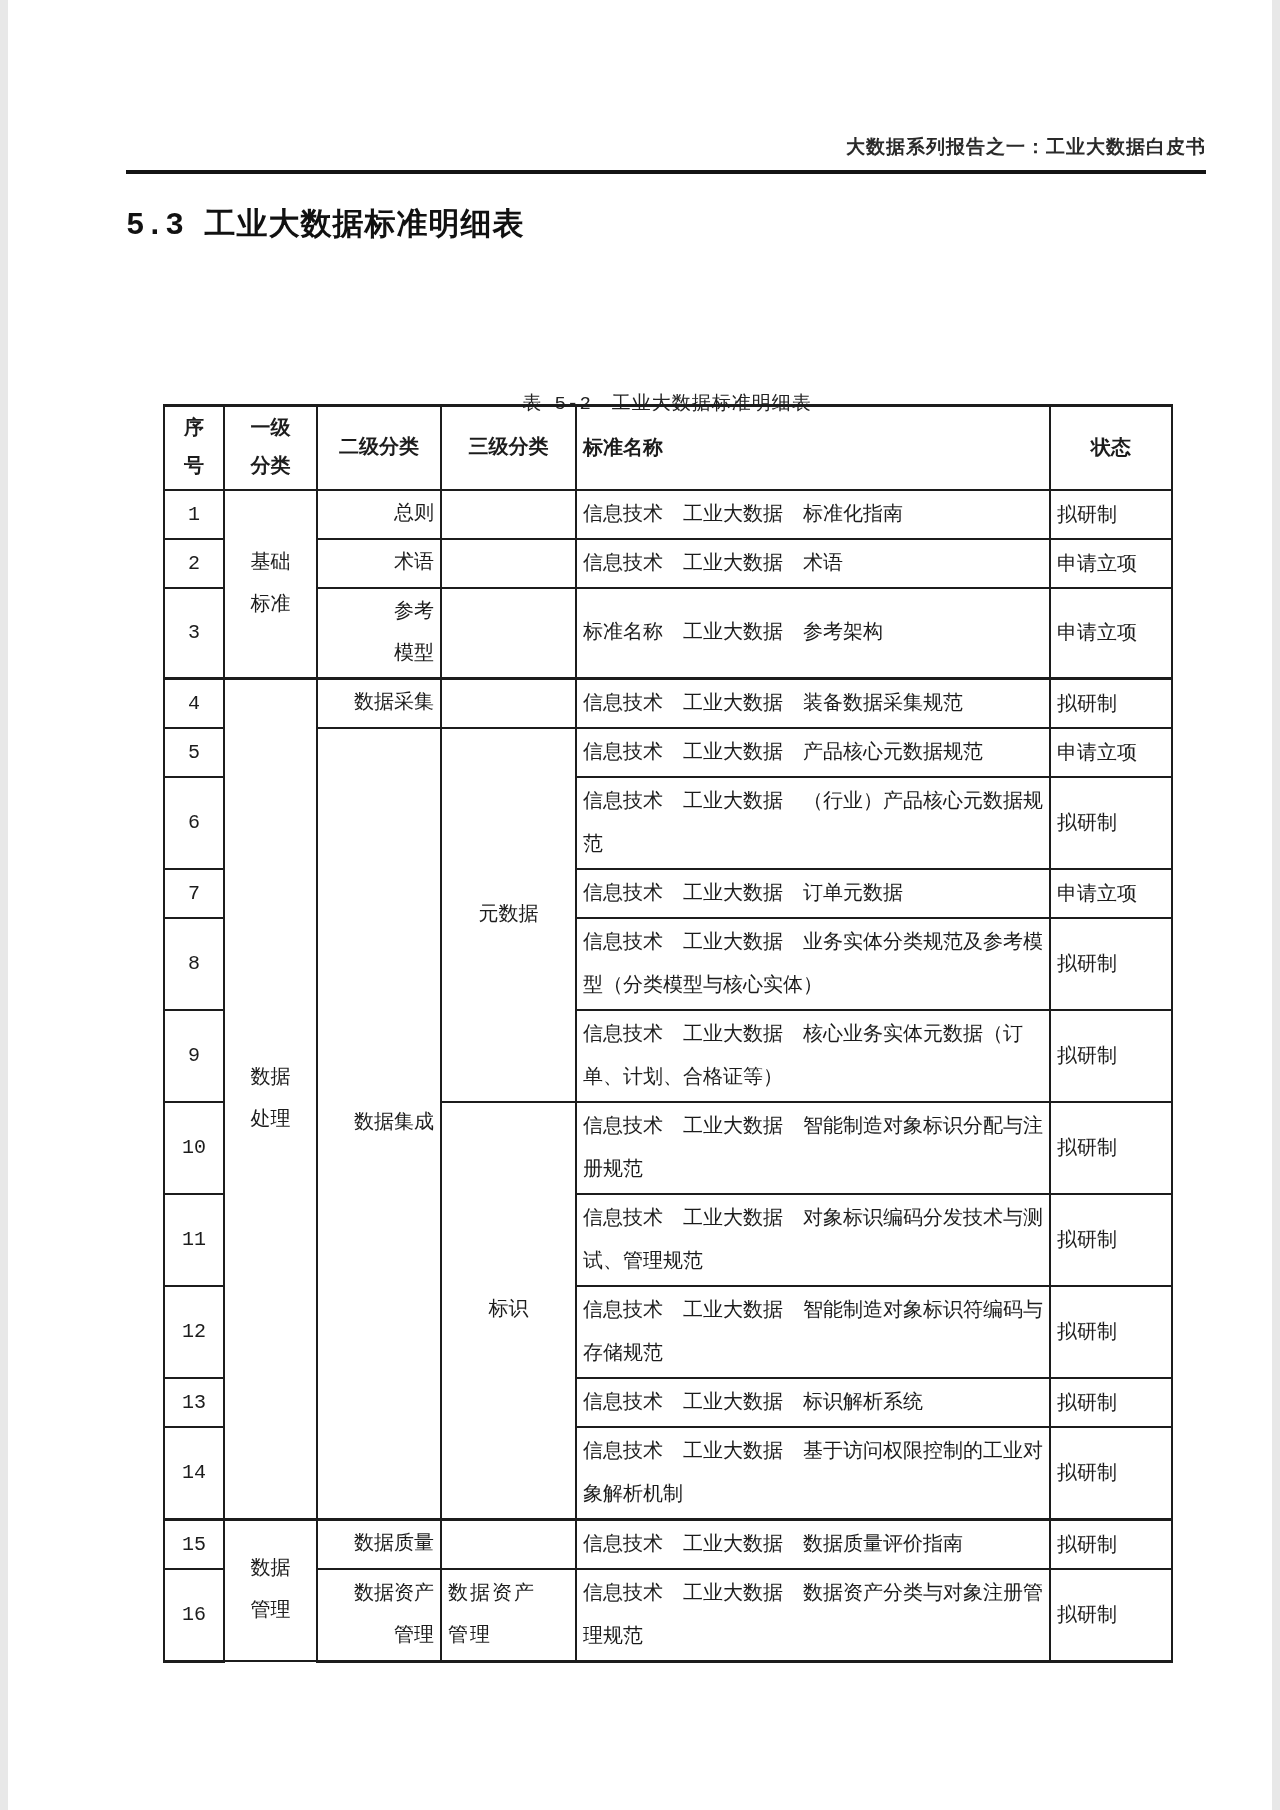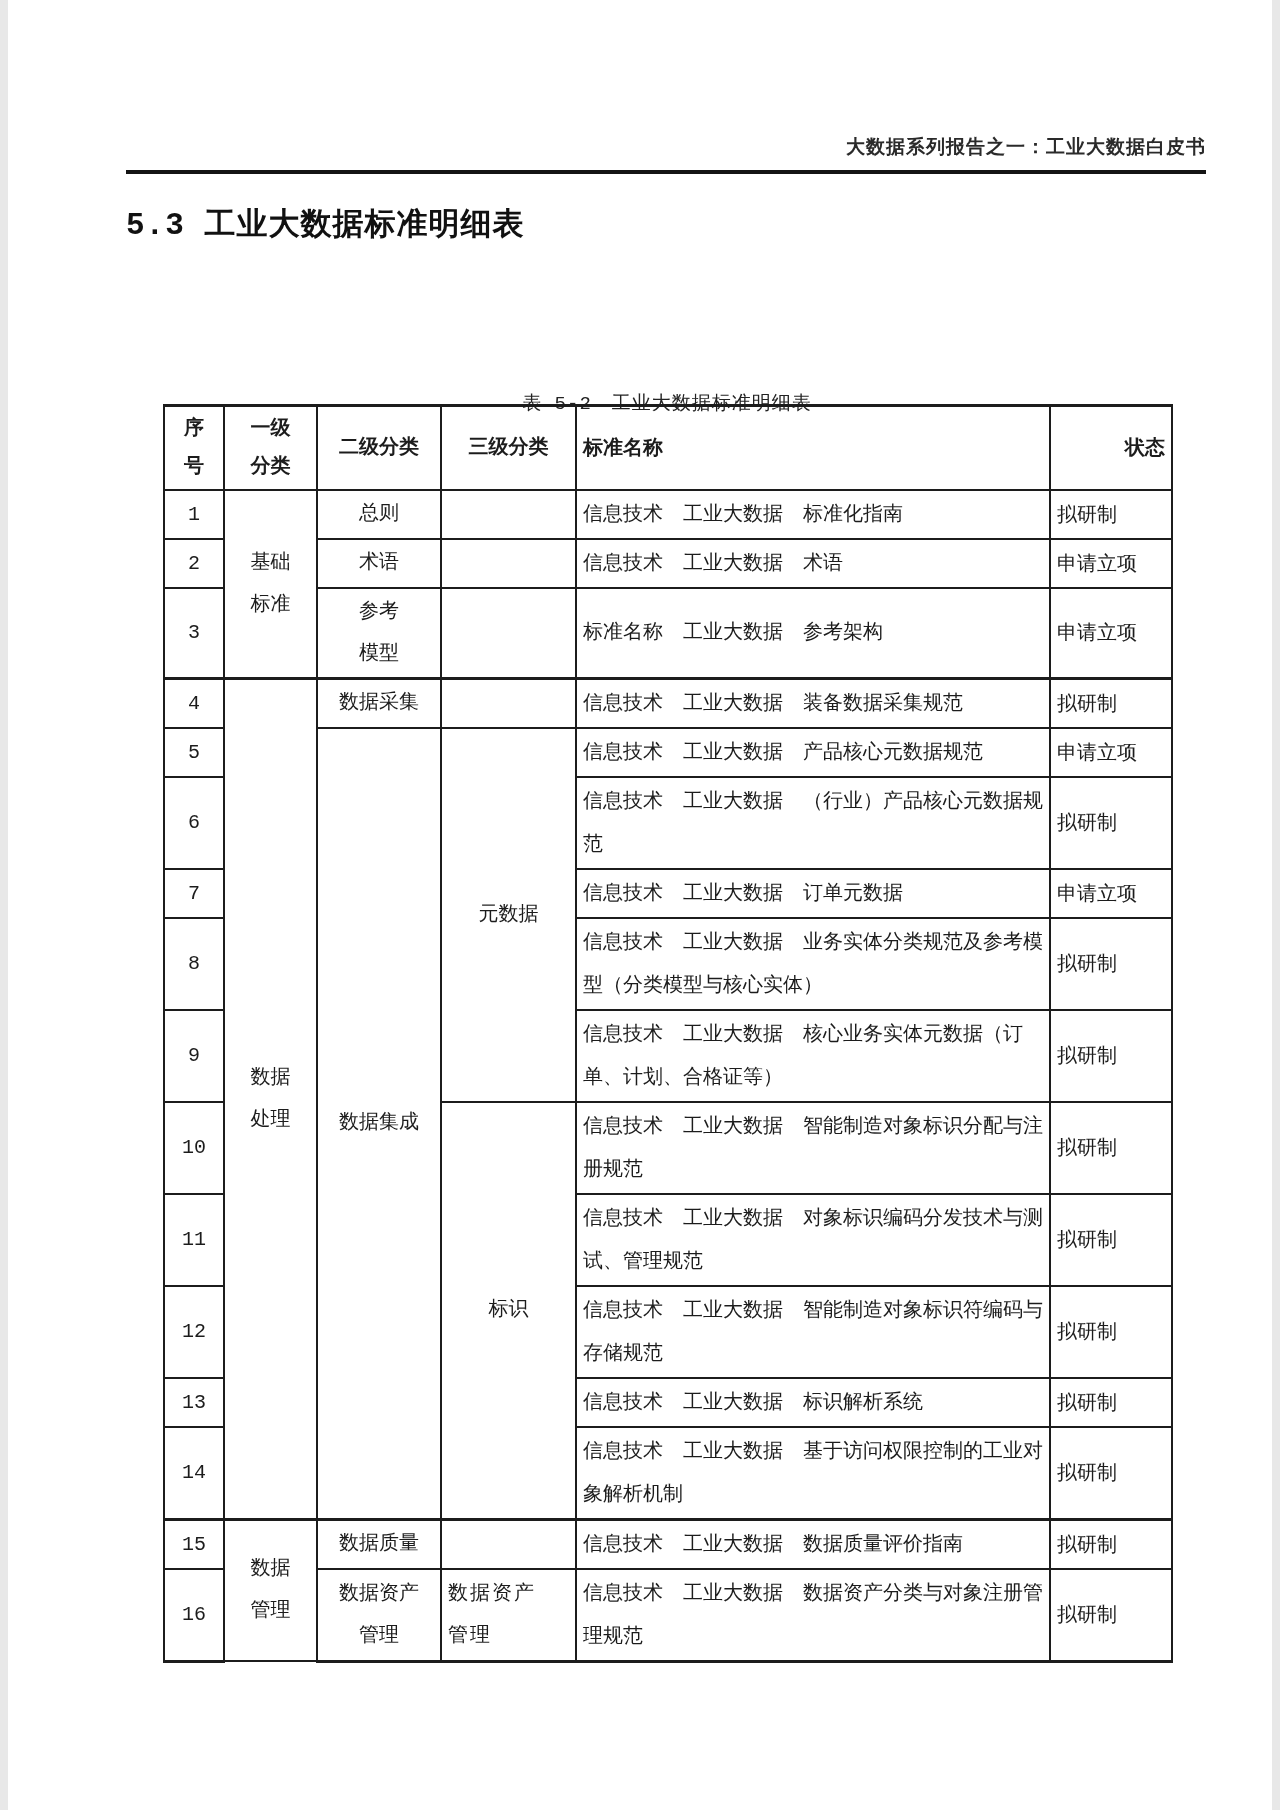--- a/index.html
+++ b/index.html
@@ -51,28 +51,28 @@
   table.standards thead th { border-top:3px solid #1c1c1c; }
   tr.last-row td { border-bottom:3px solid #1c1c1c; }
   .col-seq   { width:60px; }
   .col-l1    { width:93px; }
   .col-l2    { width:124px; }
   .col-l3    { width:135px; }
   .col-name  { width:474px; }
   .col-stat  { width:122px; }
   .cell-seq  { text-align:center; }
   .cell-l1   { text-align:center; white-space:pre-line; line-height:2.1; }
-  .cell-l2   { text-align:center; padding-left:9px; font-weight:bold; white-space:pre-line; line-height:2.1;border-radius:23px; }
+  .cell-l2   { text-align:right; padding-left:9px; font-weight:bold; white-space:pre-line; line-height:2.1;border-radius:23px; }
   .cell-l3c  { text-align:center; line-height:2.1;margin-left:12px; }
   .cell-l3l  { text-align:left; padding-left:9px; white-space:pre-line; line-height:2.1; letter-spacing:2px; }
   .cell-name { text-align:left; padding-left:11px; padding-right:5px; line-height:2.15; }
   .cell-stat { text-align:left; padding-left:9px;margin-top:40px; }
   th.head-multiline { white-space:pre-line; line-height:1.9; text-align:center; }
   th.head-name { text-align:left; padding-left:11px; }
-  th.head-stat { text-align:right; padding-left:9px; }
+  th.head-stat { text-align:center; padding-left:9px; }
   .page-number {
     position:absolute; top:1680px; left:155px; width:1008px;
     text-align:center; font-size:19px; color:#222;
   }
 </style>
 </head>
 <body>
 
 <div class="page">
 

